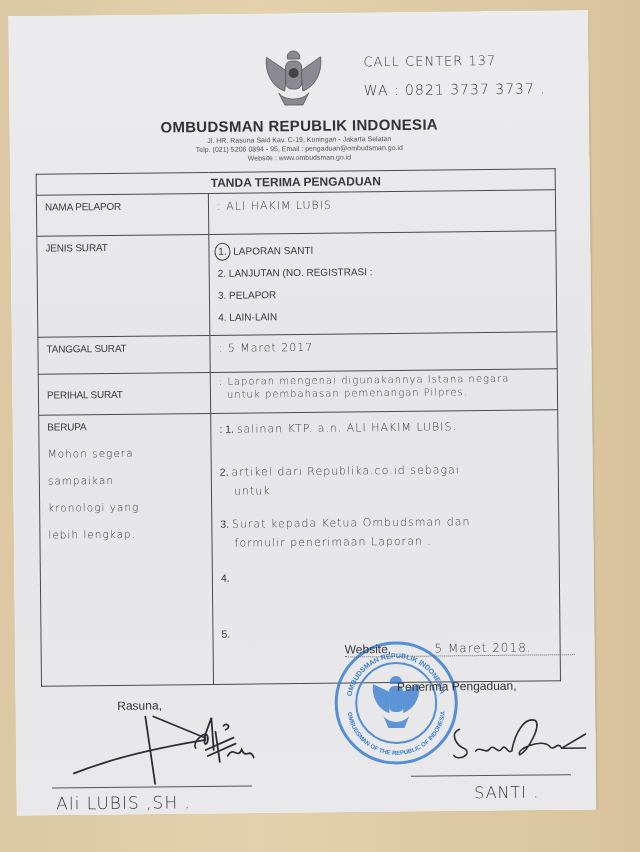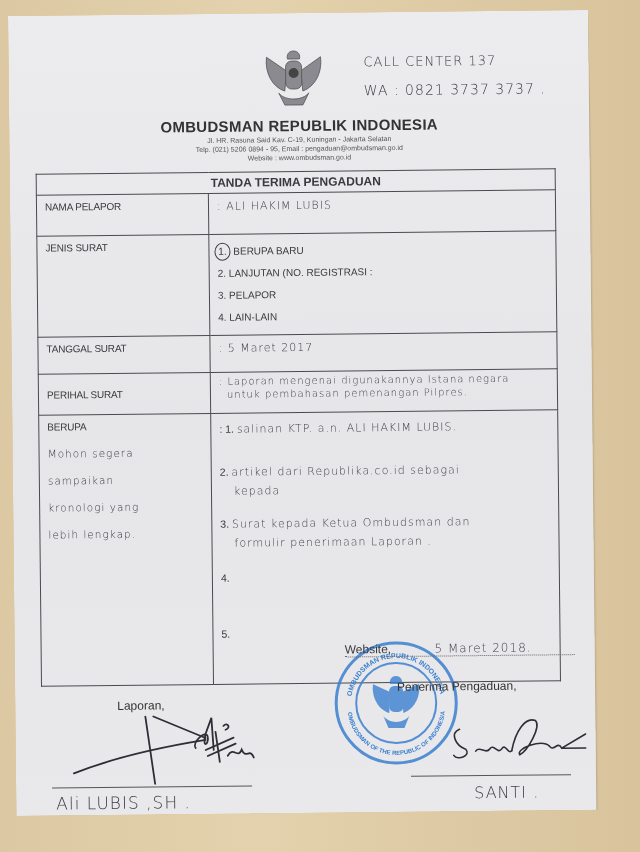--- a/index.html
+++ b/index.html
@@ -91,21 +91,21 @@
     </tr>
     <tr class="row-name">
       <td class="lbl printed">NAMA PELAPOR</td>
       <td class="val"><span class="hand">: ALI HAKIM LUBIS</span></td>
     </tr>
     <tr class="row-jenis">
       <td class="lbl printed">JENIS SURAT</td>
       <td class="val">
         <span class="opt">
           <span class="circ"><span>1.</span></span>
-          <span>BERUPA BARU</span>
+          <span>LAPORAN SANTI</span>
         </span>
         <span class="opt">
           <span>2.</span> <span>LANJUTAN (NO. REGISTRASI :</span>
         </span>
         <span class="opt">
           <span>3.</span> <span>PELAPOR</span>
         </span>
         <span class="opt">
           <span>4.</span> <span>LAIN-LAIN</span>
         </span>
@@ -131,21 +131,21 @@
         <span class="note hand" style="margin-top:0">lebih lengkap.</span>
       </td>
       <td class="val">
         <span class="item" style="margin-bottom:24px">
           <span class="printed">: 1.</span>
           <span class="hand">salinan KTP. a.n. ALI HAKIM LUBIS.</span>
         </span>
         <span class="item">
           <span class="printed">2.</span>
           <span class="hand">artikel dari Republika.co.id sebagai</span><br>
-          <span class="hand" style="padding-left:14px">kepada</span>
+          <span class="hand" style="padding-left:14px">untuk</span>
         </span>
         <span class="item">
           <span class="printed">3.</span>
           <span class="hand">Surat kepada Ketua Ombudsman dan</span><br>
           <span class="hand" style="padding-left:14px">formulir penerimaan Laporan .</span>
         </span>
         <span class="item empty">
           <span class="printed">4.</span>
         </span>
         <span class="item">
@@ -172,21 +172,21 @@
       <rect x="56" y="48" width="14" height="26" rx="5"></rect>
       <path d="M50 78 C56 86 70 86 76 78 L71 90 L55 90 Z"></path>
     </g>
   </svg>
 
   <div class="date-line">
     <span class="printed">Website,</span>
     <span class="hand" style="margin-left:40px">5 Maret  2018.</span>
   </div>
   <div class="penerima">Penerima Pengaduan,</div>
-  <div class="pelapor">Laporan,</div>
+  <div class="pelapor">Rasuna,</div>
 
   <svg class="sig-left" viewBox="0 0 220 80">
     <g fill="none" stroke="#2e2e36" stroke-width="1.8" stroke-linecap="round">
       <path d="M18 68 C60 52 110 42 150 36"></path>
       <path d="M90 12 L100 86"></path>
       <path d="M98 12 L150 34"></path>
       <path d="M140 44 C136 38 150 26 152 32 C154 40 146 46 150 30 L156 14 L158 46"></path>
       <path d="M150 46 L178 34 M152 52 L180 40 M160 28 L164 58"></path>
       <path d="M172 52 C178 42 182 56 186 46 C190 56 194 44 198 54"></path>
       <path d="M168 22 C172 18 176 24 170 26"></path>

